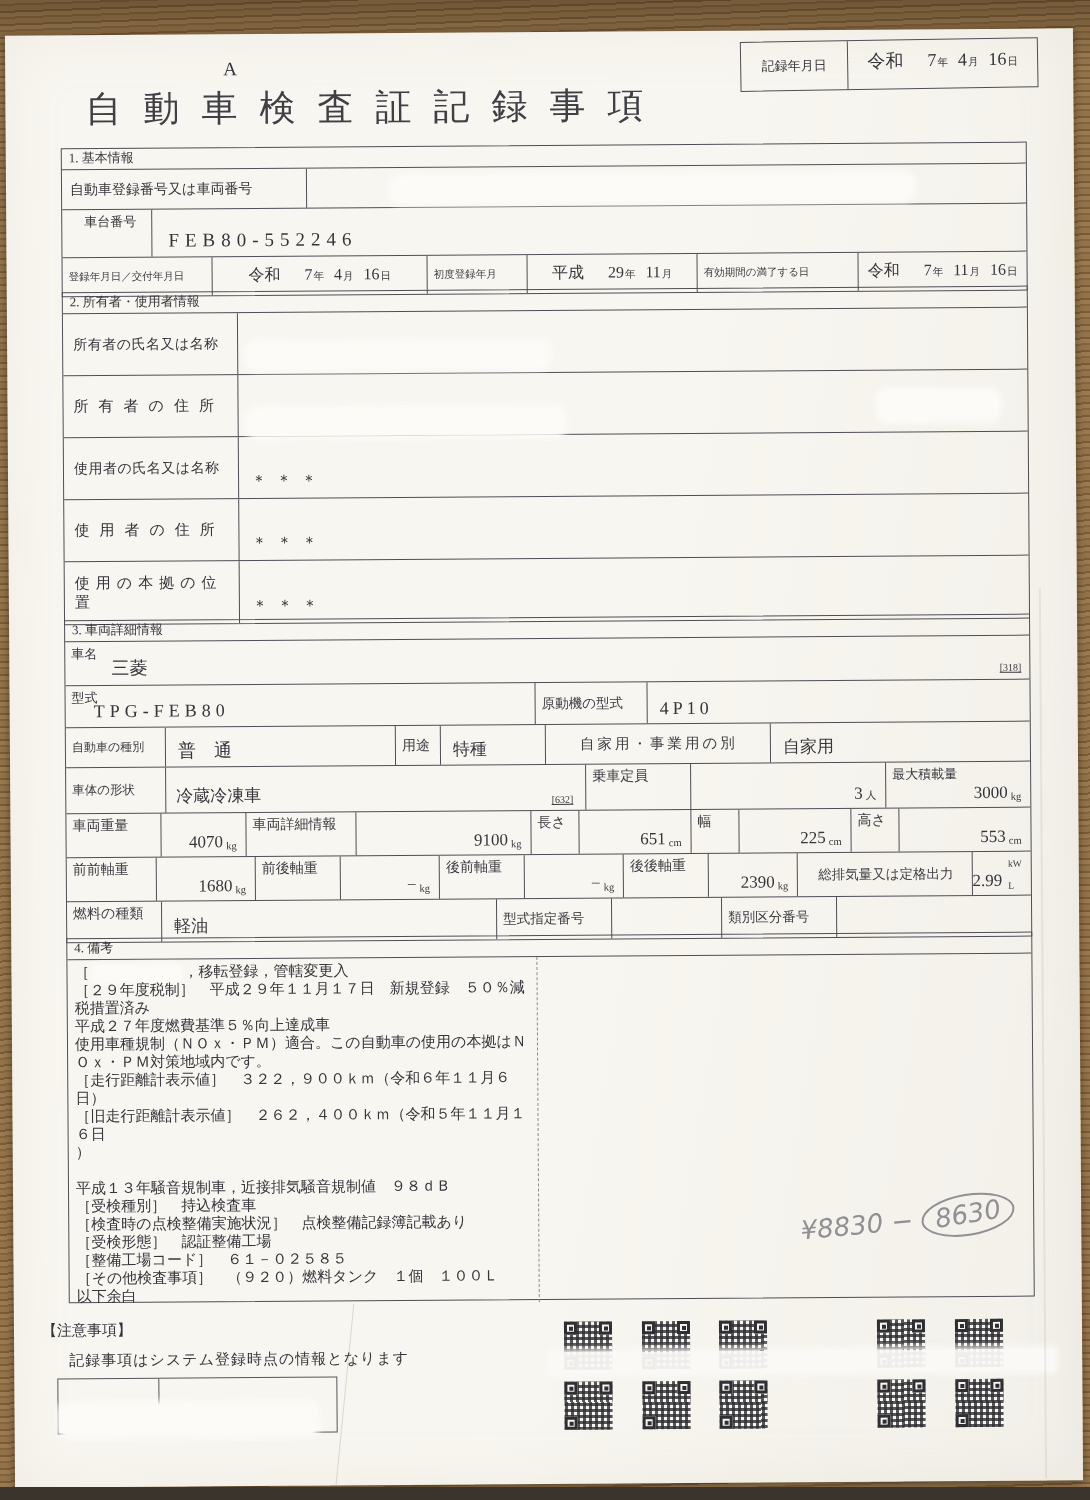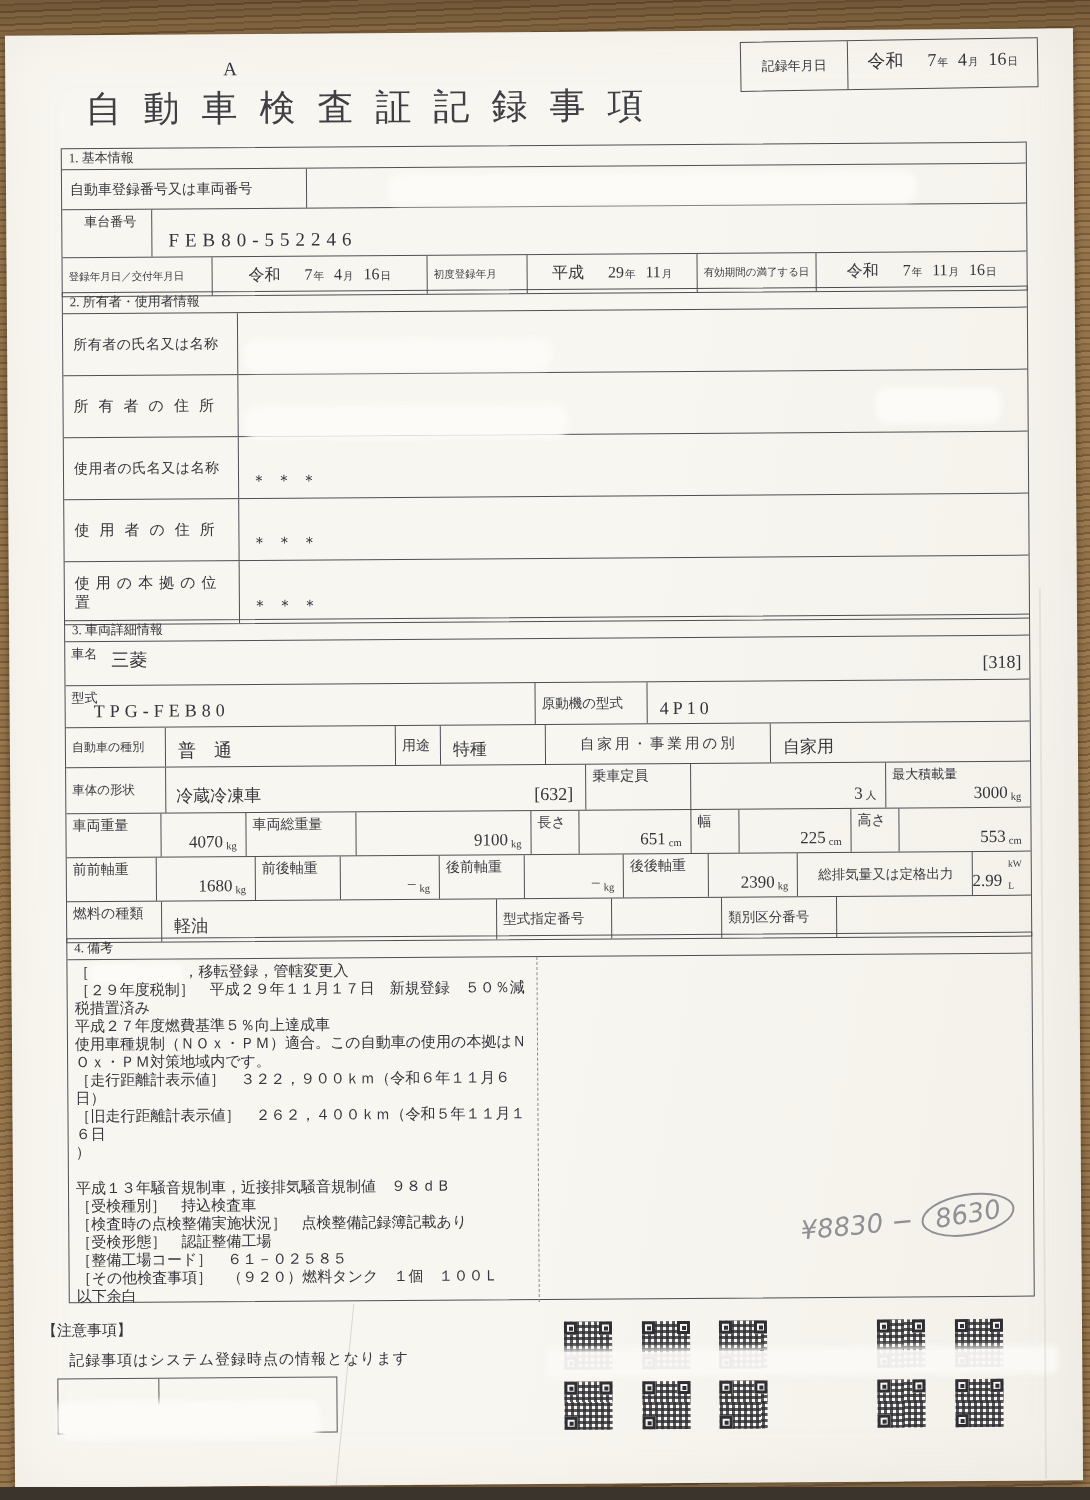--- a/index.html
+++ b/index.html
@@ -69,21 +69,21 @@
   
   .sec3{top:585px;}
   .rname{height:44px;}
   .rmodel{height:42px;}
   .rkind{height:40px;}
   .rbody{height:46px;}
   .rweight{height:44px;}
   .raxle{height:44px;}
   .rfuel{height:40px;}
   .val-lg{font-size:18px;}
-  .code{font-size:18px;}
+  .code{font-size:10px;text-decoration:underline;}
   
   .sec4{top:903px;height:365px;}
   .s4body{display:flex;height:345px;}
   .s4left{width:470px;border-right:1.4px dashed #8b8b90;padding:3px 6px 0 7px;box-sizing:border-box;}
   .s4right{flex:1;position:relative;}
   .rline{min-height:18px;line-height:18px;font-size:15px;white-space:normal;
          word-break:break-all;}
   .redact-inline{display:inline-block;width:88px;height:14px;background:#fcfbf8;border-radius:5px;
                  box-shadow:0 0 5px 3px rgba(252,251,248,.97);vertical-align:middle;margin:0 3px;}
   .handwriting{position:absolute;right:18px;bottom:58px;display:flex;align-items:center;
@@ -154,21 +154,21 @@
             <span class="unit">日</span>
       </div>
       <div class="c lab" style="width:100px">初度登録年月</div>
       <div class="c date" style="width:170px">
         <span class="era">平成</span>
         <span class="num">29</span>
             <span class="unit">年</span>
         <span class="num">11</span>
             <span class="unit">月</span>
       </div>
-      <div class="c lab" style="width:119px">有効期間の満了する日</div>
+      <div class="c lab" style="width:161px">有効期間の満了する日</div>
       <div class="c date" style="flex:1">
         <span class="era">令和</span>
         <span class="num">7</span>
             <span class="unit">年</span>
         <span class="num">11</span>
             <span class="unit">月</span>
         <span class="num">16</span>
             <span class="unit">日</span>
       </div>
     </div>
@@ -208,21 +208,21 @@
       </div>
     </div>
   </div>
 
   <div class="box sec3">
     <div class="sec-head">3. 車両詳細情報</div>
 
     <div class="row rname">
       <div class="c" style="flex:1">
         <span class="lab-in">車名</span>
-        <span style="position:absolute;left:46px;bottom:13px;font-size:18px;">三菱</span>
+        <span style="position:absolute;left:46px;bottom:5px;font-size:18px;">三菱</span>
         <span class="code" style="position:absolute;right:8px;bottom:6px;">[318]</span>
       </div>
     </div>
 
     <div class="row rmodel">
       <div class="c" style="width:470px">
         <span class="lab-in">型式</span>
         <span style="position:absolute;left:28px;bottom:5px;font-size:18px;letter-spacing:5px;">TPG-FEB80</span>
       </div>
       <div class="c lab cen" style="width:112px;font-size:13.5px;">原動機の型式</div>
@@ -257,21 +257,21 @@
         </div>
       </div>
     </div>
 
     <div class="row rweight">
       <div class="c lab" style="width:95px">車両重量</div>
       <div class="c vr" style="width:85px">
             <span>4070</span>
             <span class="u">kg</span>
           </div>
-      <div class="c lab" style="width:110px">車両総重量</div>
+      <div class="c lab" style="width:110px">車両詳細情報</div>
       <div class="c vr" style="width:175px">
             <span>9100</span>
             <span class="u">kg</span>
           </div>
       <div class="c lab" style="width:48px">長さ</div>
       <div class="c vr" style="width:112px">
             <span>651</span>
             <span class="u">cm</span>
           </div>
       <div class="c lab" style="width:48px">幅</div>

